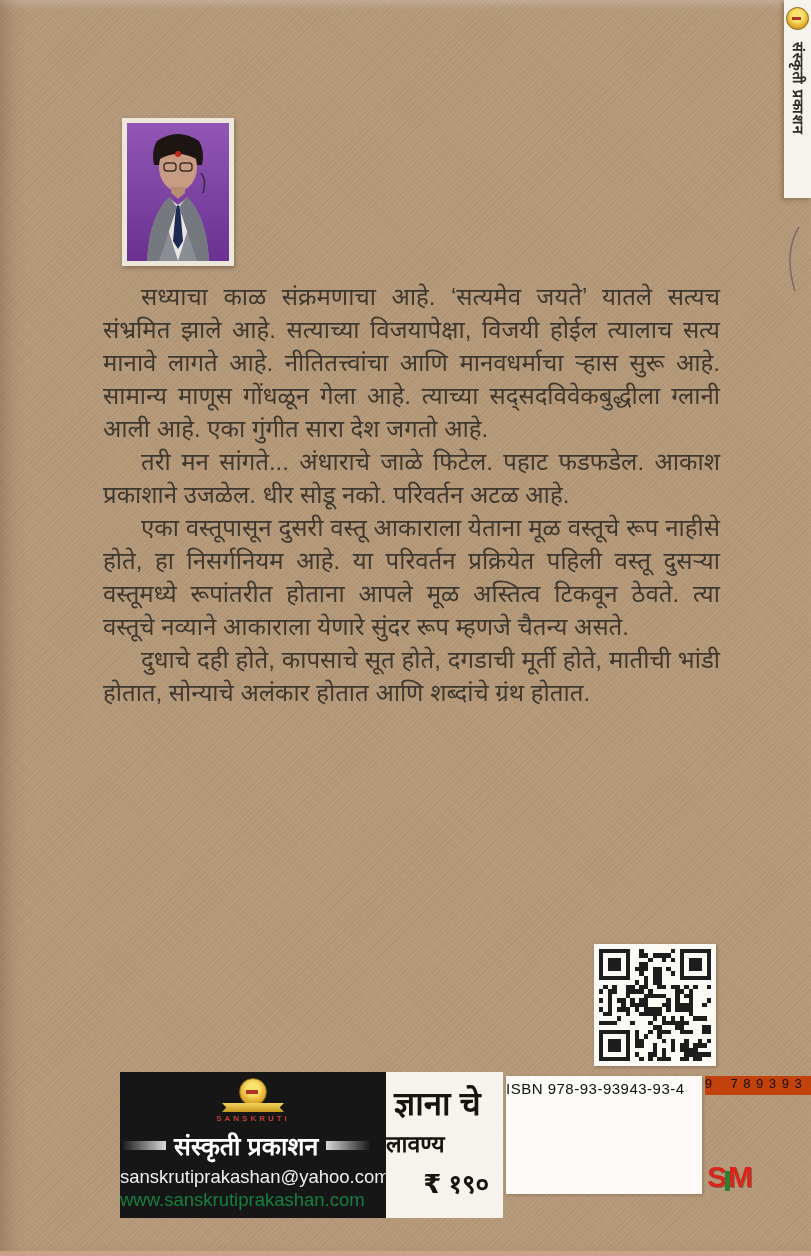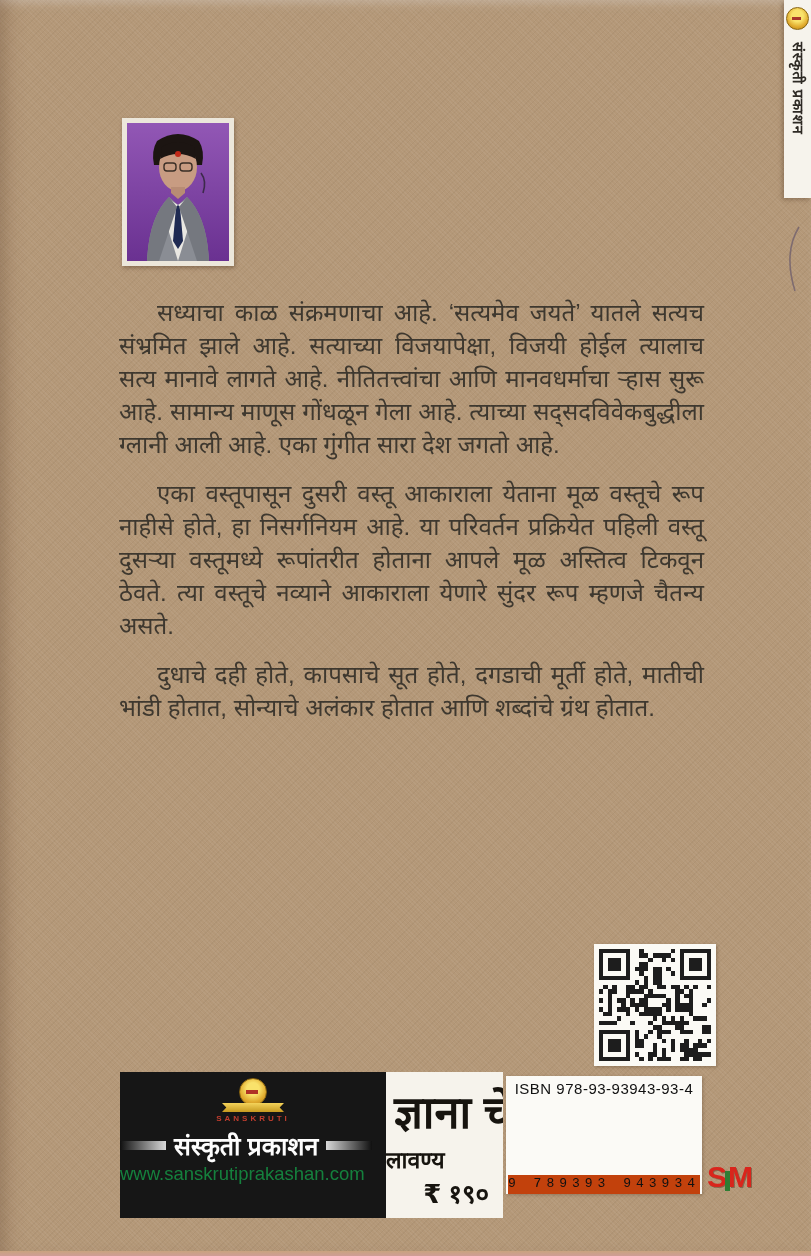--- a/index.html
+++ b/index.html
@@ -43,21 +43,21 @@
   }
   .photo svg{display:block;width:100%;height:100%;}
   .author-name{
     position:absolute;left:243px;top:226px;
     font-size:27px;font-weight:bold;color:#f7f1e3;
     text-shadow:1px 1px 1px rgba(90,60,30,.5);letter-spacing:1px;
   }
   
   .body-text{position:absolute;left:103px;top:280px;width:617px;}
   .body-text p{
-    margin:16px;font-size:24px;line-height:33px;color:var(--ink,#3e382f);
+    margin:0;font-size:24px;line-height:33px;color:var(--ink,#3e382f);
     text-align:justify;text-indent:38px;font-weight:500;
   }
   
   .qr{
     position:absolute;left:594px;top:944px;width:112px;height:112px;
     background:#fbfaf5;padding:5px;box-shadow:1px 1px 3px rgba(70,45,25,.35);
   }
   .qr svg{display:block;width:100%;height:100%;shape-rendering:crispEdges;}
   
   .pub-box{
@@ -82,27 +82,27 @@
   .bar{width:46px;height:9px;flex:none;}
   .bar-l{background:linear-gradient(90deg,#101010,#d9d9d9);}
   .bar-r{background:linear-gradient(90deg,#d9d9d9,#101010);}
   .pub-name{font-size:25px;font-weight:bold;color:#fdfdfd;white-space:nowrap;}
   .pub-email{font-size:18.5px;margin-top:4px;color:#efefef;}
   .pub-web{font-size:18.5px;margin-top:1px;color:#15803d;}
   .title-box{
     position:absolute;left:386px;top:1072px;width:117px;height:146px;
     background:var(--paper-white,#f6f3ec);color:#17140f;overflow:hidden;
   }
-  .title-l1{font-size:45px;font-weight:bold;padding:8px 4px 0 8px;white-space:nowrap;}
+  .title-l1{font-size:33px;font-weight:bold;padding:8px 4px 0 8px;white-space:nowrap;}
   .title-l2{font-size:23px;font-weight:bold;text-align:left;padding-right:10px;margin-top:2px;}
-  .price{font-size:26px;font-weight:bold;text-align:right;padding-right:14px;}
+  .price{font-size:26px;font-weight:bold;text-align:right;padding-right:14px;margin-top:6px;}
   .isbn-box{
     position:absolute;left:506px;top:1076px;width:196px;height:118px;
     background:#fbfaf6;box-shadow:1px 1px 3px rgba(70,45,25,.3);
-    display:flex;flex-direction:column;align-items:center;
+    display:flex;flex-direction:row;align-items:flex-start;
   }
   .isbn-label{font-size:15px;color:#111;text-align:center;margin-top:4px;letter-spacing:.5px;white-space:nowrap;}
   .barcode{
     flex:1;margin:3px 10px 0 10px;
     background-color:#fbfaf6;
     background-image:
       repeating-linear-gradient(90deg,#1c1c1c 0 2px,rgba(0,0,0,0) 2px 5px),
       repeating-linear-gradient(90deg,#1c1c1c 0 3px,rgba(0,0,0,0) 3px 11px),
       repeating-linear-gradient(90deg,#1c1c1c 0 1px,rgba(0,0,0,0) 1px 7px);
   }
@@ -157,20 +157,21 @@
       <path d="M49 84 l2 -2 l2 2 l3 34 l-5 8 l-5 -8z" fill="#1f2a52"></path>
       <path d="M20 138 q2 -44 22 -64 l8 10 l-18 54z" fill="#75787f"></path>
       <path d="M82 138 q-2 -44 -22 -64 l-8 10 l18 54z" fill="#75787f"></path>
       <path d="M74 50 q6 8 2 20" fill="none" stroke="#3c2a4a" stroke-width="1.6"></path>
     </svg>
   </div>
 
 
   <div class="body-text">
     <p>सध्याचा काळ संक्रमणाचा आहे. ‘सत्यमेव जयते’ यातले सत्यच संभ्रमित झाले आहे. सत्याच्या विजयापेक्षा, विजयी होईल त्यालाच सत्य मानावे लागते आहे. नीतितत्त्वांचा आणि मानवधर्माचा ऱ्हास सुरू आहे. सामान्य माणूस गोंधळून गेला आहे. त्याच्या सद्सदविवेकबुद्धीला ग्लानी आली आहे. एका गुंगीत सारा देश जगतो आहे.</p>
+    <p>तरी मन सांगते... अंधाराचे जाळे फिटेल. पहाट फडफडेल. आकाश प्रकाशाने उजळेल. धीर सोडू नको. परिवर्तन अटळ आहे.</p>
     <p>एका वस्तूपासून दुसरी वस्तू आकाराला येताना मूळ वस्तूचे रूप नाहीसे होते, हा निसर्गनियम आहे. या परिवर्तन प्रक्रियेत पहिली वस्तू दुसऱ्या वस्तूमध्ये रूपांतरीत होताना आपले मूळ अस्तित्व टिकवून ठेवते. त्या वस्तूचे नव्याने आकाराला येणारे सुंदर रूप म्हणजे चैतन्य असते.</p>
     <p>दुधाचे दही होते, कापसाचे सूत होते, दगडाची मूर्ती होते, मातीची भांडी होतात, सोन्याचे अलंकार होतात आणि शब्दांचे ग्रंथ होतात.</p>
   </div>
 
   <div class="qr">
     <svg viewBox="0 0 25 25">
         <g fill="#1d1d1d">
           <rect x="9" y="0" width="1" height="1"></rect>
           <rect x="16" y="0" width="1" height="1"></rect>
           <rect x="9" y="1" width="1" height="1"></rect>
@@ -378,20 +379,21 @@
     <div class="emblem">
       <div class="emblem-circle"></div>
       <div class="emblem-ribbon"></div>
       <div class="emblem-text">SANSKRUTI</div>
     </div>
     <div class="pub-name-row">
       <span class="bar bar-l"></span>
       <span class="pub-name">संस्कृती प्रकाशन</span>
       <span class="bar bar-r"></span>
     </div>
+    <div class="pub-email">sanskrutiprakashan@yahoo.com</div>
     <div class="pub-web">www.sanskrutiprakashan.com</div>
   </div>
 
   <div class="title-box">
     <div class="title-l1">ज्ञाना चे</div>
     <div class="title-l2">लावण्य</div>
     <div class="price">₹ १९०</div>
   </div>
 
   <div class="isbn-box">

